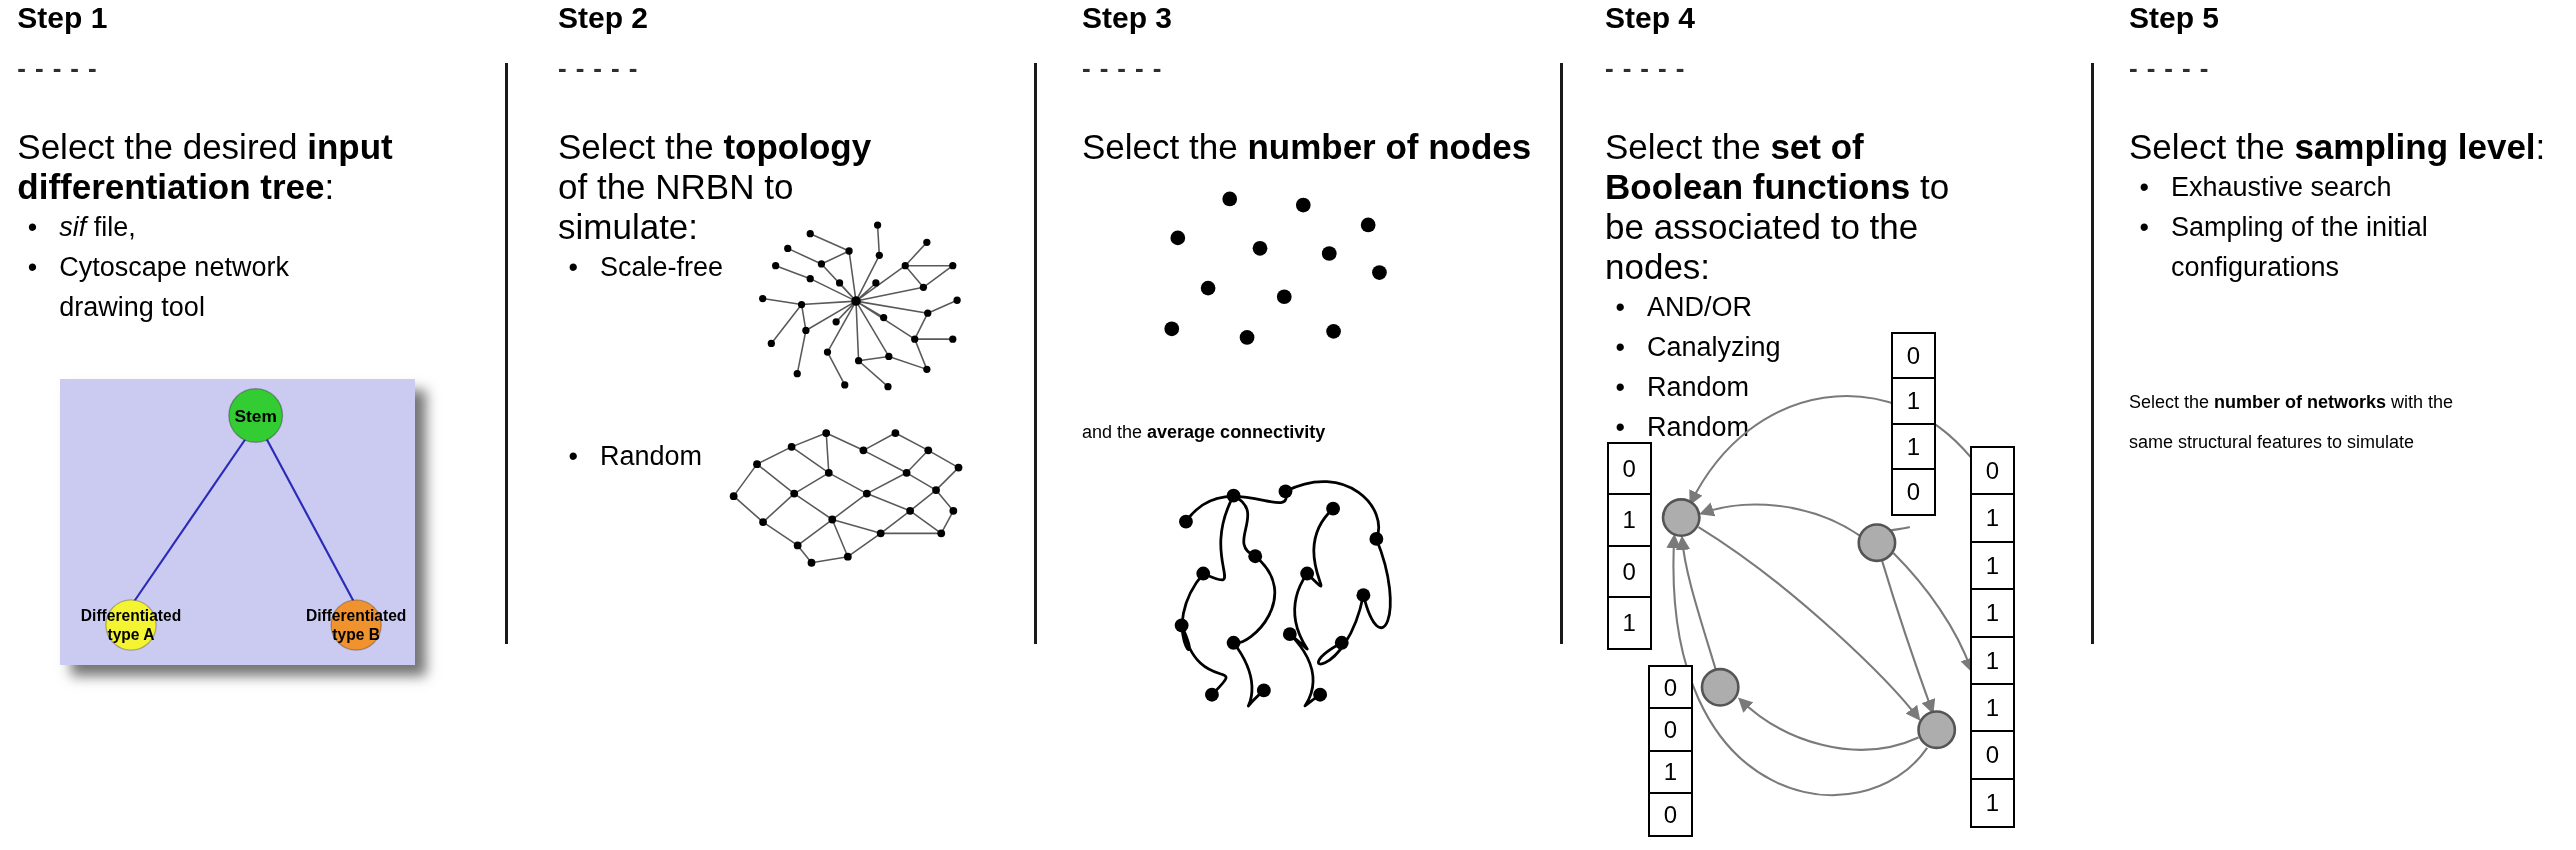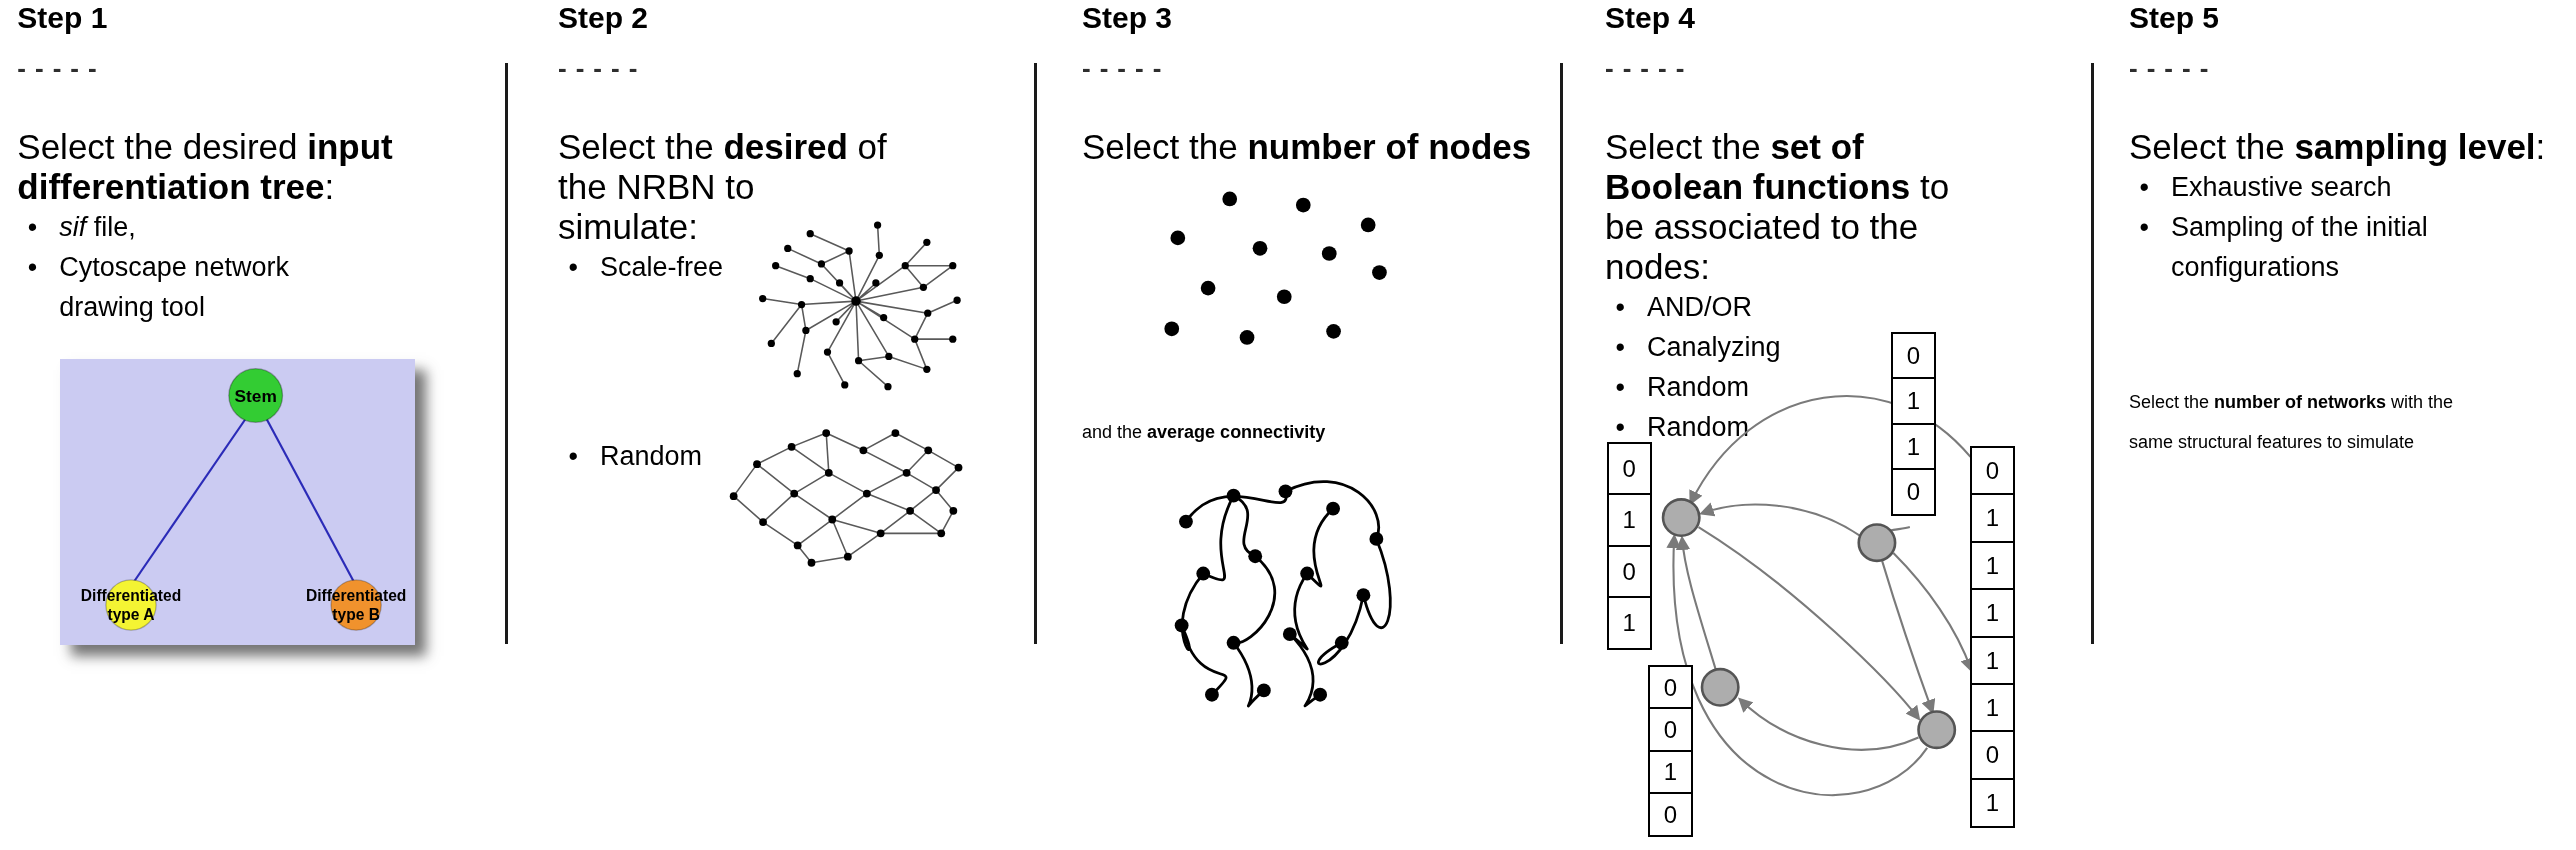--- a/index.html
+++ b/index.html
@@ -16,21 +16,21 @@
   .para{font-size:18px;line-height:40px}
   .bullets{margin-top:0}
   .bullet{display:flex;font-size:27px;line-height:40px}
   .bullet .marker{flex:none;width:42px;padding-left:10.4px}
   .bullet .marker::before{content:"\2022"}
   .b-text i{font-style:italic}
   .sep{position:absolute;top:63px;height:581px;width:2.6px;background:#1a1a1a}
   .abs{position:absolute}
   
   .tree-box{
-    width:355px;height:286px;margin:32px 0 0 43px;background:#cbcbf2;
+    width:355px;height:286px;margin:52px 0 0 43px;background:#cbcbf2;
     box-shadow:11.2px 11.2px 12px rgba(70,70,70,0.75);position:relative;
   }
   
   .vcol{position:absolute;display:flex;flex-direction:column}
   .vcell{
     width:45px;border:2.6px solid #000;background:#fff;color:#000;
     display:flex;align-items:center;justify-content:center;
     font-size:24px;font-weight:500;
   }
   .vcell + .vcell{margin-top:-2.6px}
@@ -74,21 +74,21 @@
       <text x="82" y="301" text-anchor="middle" font-size="18" font-weight="bold">type A</text>
       <text x="342" y="279" text-anchor="middle" font-size="18" font-weight="bold">Differentiated</text>
       <text x="342" y="301" text-anchor="middle" font-size="18" font-weight="bold">type B</text>
     </svg>
   </div>
 </div>
 
 <div class="col" style="left:558px;width:472px">
   <div class="step-title">Step 2</div>
   <div class="dashes">- - - - -</div>
-  <p class="intro" style="max-width:346px"><span>Select the </span><b>desired</b><span> of the NRBN to simulate:</span></p>
+  <p class="intro" style="max-width:346px"><span>Select the </span><b>topology</b><span> of the NRBN to simulate:</span></p>
   <div class="bullet">
     <span class="marker"></span>
     <span class="b-text">Scale-free</span>
   </div>
   <div class="bullet" style="margin-top:149px">
     <span class="marker"></span>
     <span class="b-text">Random</span>
   </div>
 
   <svg class="abs" style="left:190px;top:212px" width="216" height="186" viewBox="0 0 250 215">

